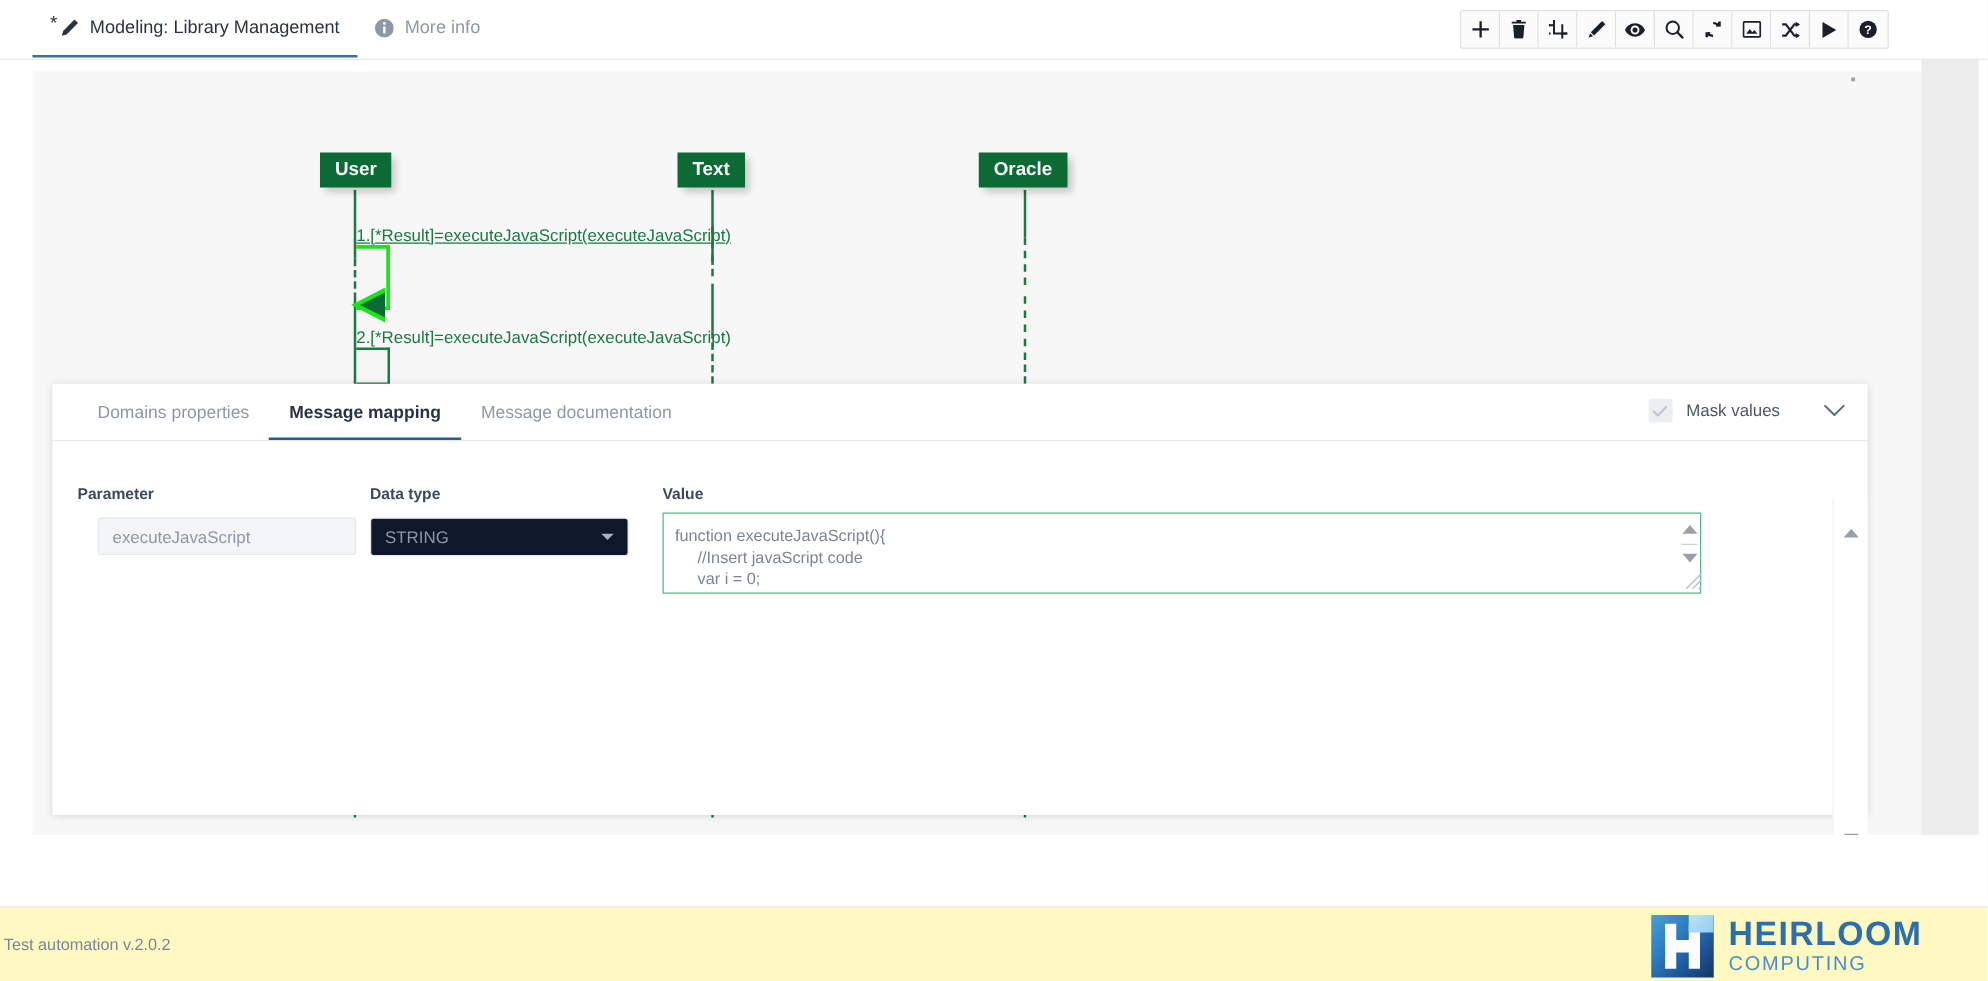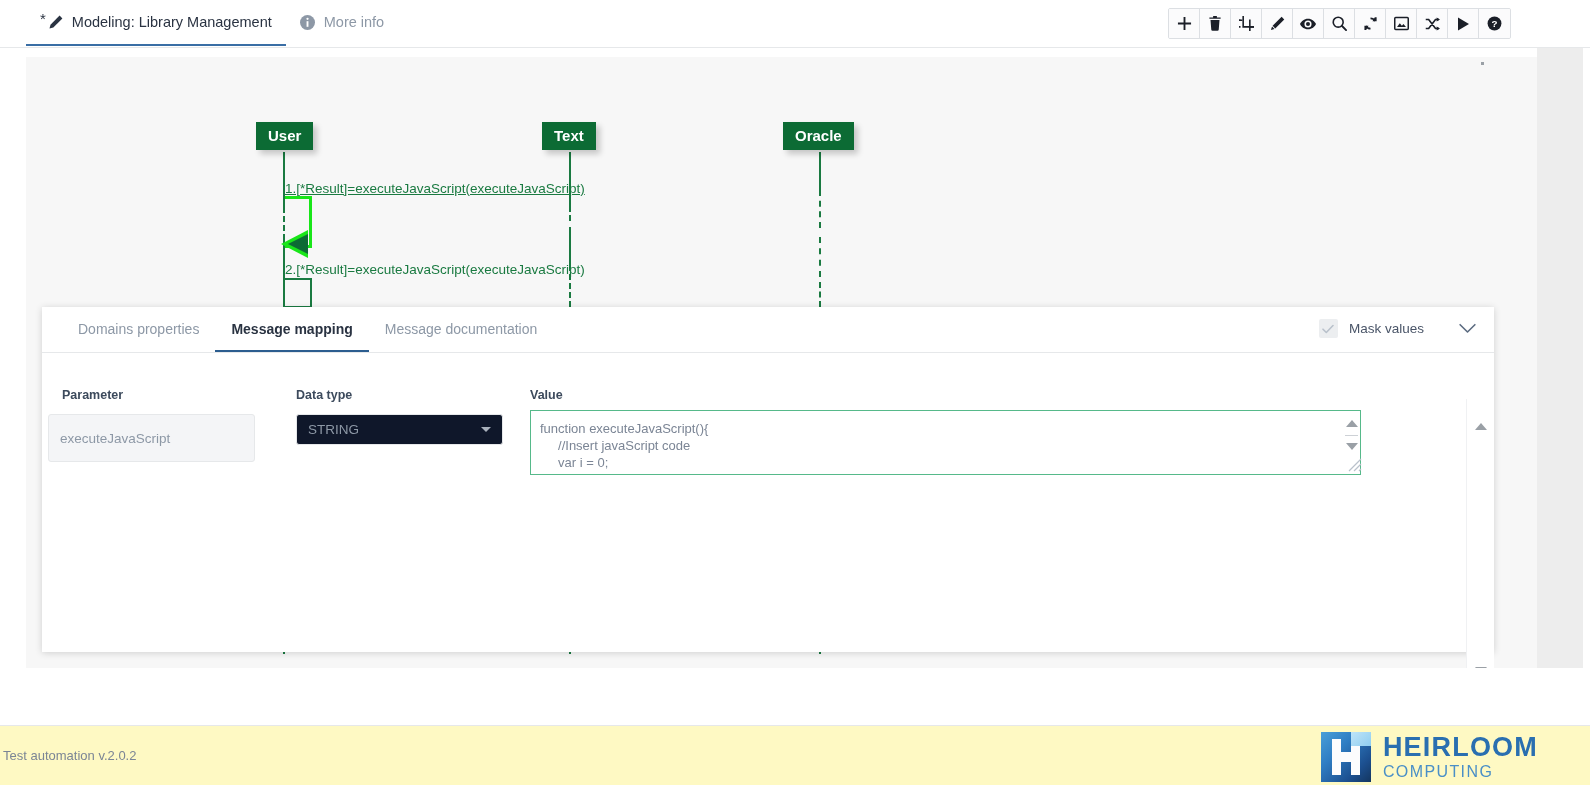--- a/index.html
+++ b/index.html
@@ -638,21 +638,21 @@
       <div class="ps-arrow-up"></div>
       <div class="ps-arrow-dn"></div>
     </div>
   </div>
 </div>
 
 <div class="fld-label" style="left:62px; top:388px;">Parameter</div>
 <div class="fld-label" style="left:296px; top:388px;">Data type</div>
 <div class="fld-label" style="left:530px; top:388px;">Value</div>
 
-<div class="text-input" style="left:48px; top:414px; width:207px; height:48px;">
+<div class="text-input" style="left:78px; top:414px; width:207px; height:30px;">
   <span>executeJavaScript</span>
 </div>
 
 <div class="select-input" style="left:296px; top:414px; width:207px; height:31px;">
   <span>STRING</span>
   <span class="caret"></span>
 </div>
 
 <div id="value-box">
   <div id="value-text">function executeJavaScript(){

